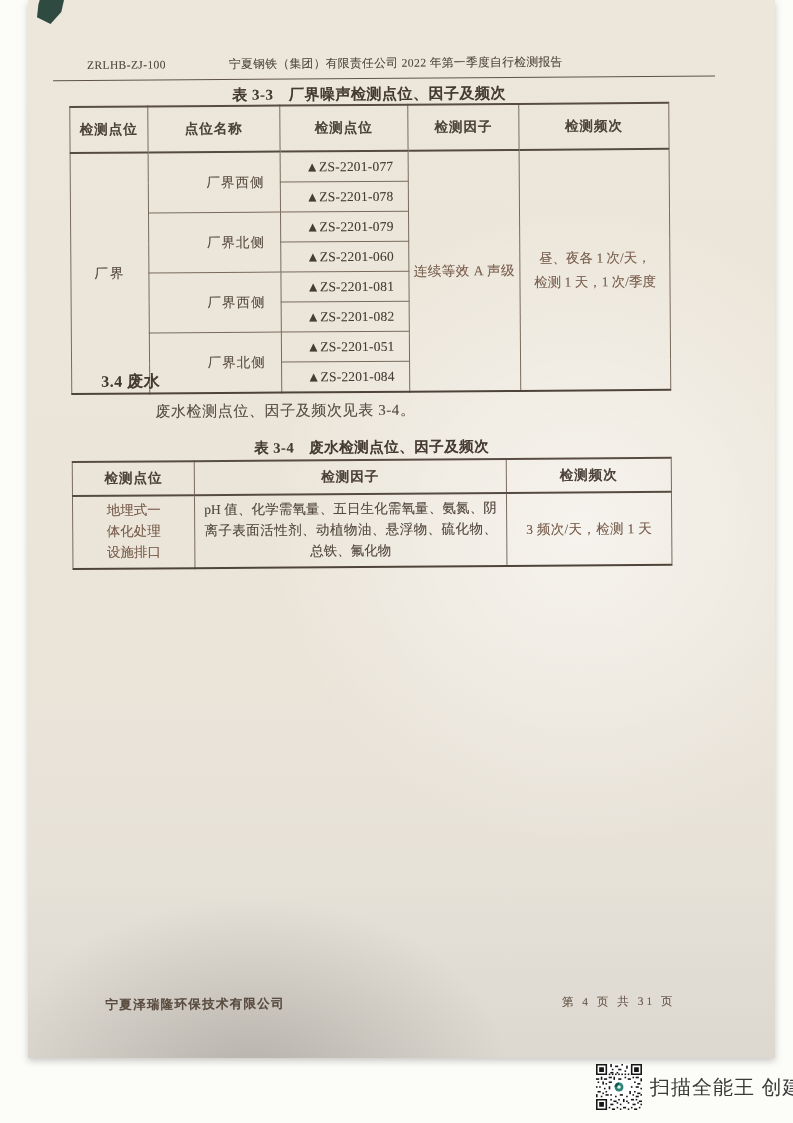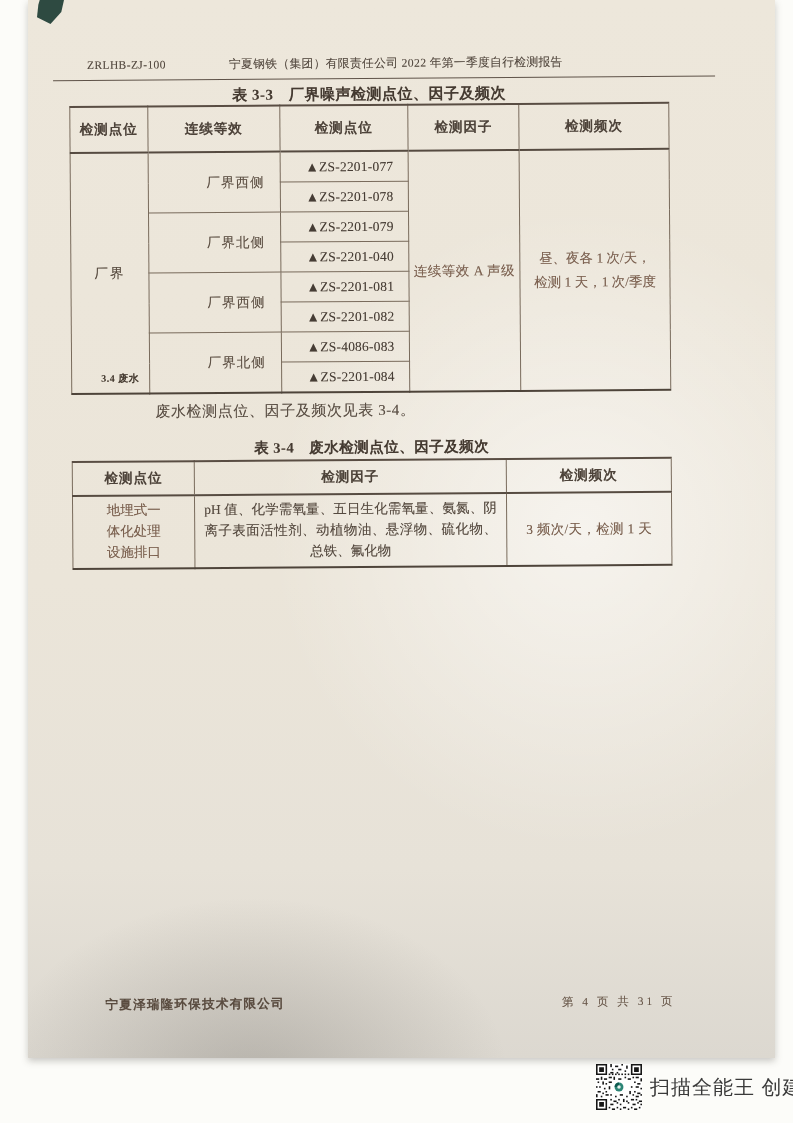--- a/index.html
+++ b/index.html
@@ -41,21 +41,21 @@
   .cell-name{color:#5d5044;letter-spacing:1px;padding-left:44px;}
   .cell-code{color:#463d35;letter-spacing:.2px;padding-left:12px;}
   .cell-factor{color:#7d6150;letter-spacing:.5px;}
   .cell-freq{color:#7d6150;line-height:1.75;padding:0 12px;}
   .t34 th{height:30px;}
   .t34 td{height:67px;font-size:13.5px;}
   .cell-loc2{color:#7a5e4c;line-height:1.55;padding:0 32px;}
   .cell-factors{color:#54493f;line-height:1.55;padding:2px 9px;text-align:justify;text-align-last:center;}
   .cell-freq2{color:#7a5e4c;letter-spacing:.3px;}
 
-  .sec-heading{position:absolute;left:72px;top:370px;font-size:10px;font-weight:bold;color:#443a30;letter-spacing:.5px;}
+  .sec-heading{position:absolute;left:72px;top:370px;font-size:16px;font-weight:bold;color:#443a30;letter-spacing:.5px;}
   .sec-body{position:absolute;left:126px;top:401px;font-size:15px;color:#594e44;letter-spacing:.6px;}
 
   .footer-company{position:absolute;left:72px;top:995px;font-size:12.5px;font-weight:bold;letter-spacing:1.3px;color:#5a4c40;}
   .footer-page{position:absolute;left:450px;top:996px;width:192px;text-align:right;font-size:11.5px;letter-spacing:3px;color:#6a594b;}
 
   .corner-mark{
     position:absolute;left:37px;top:0;width:27px;height:24px;background:#2e4a41;
     clip-path:polygon(10% 0,100% 0,90% 50%,50% 100%,0 72%,5% 20%);
   }
 
@@ -82,52 +82,52 @@
       <colgroup>
         <col style="width:13%">
           <col style="width:22%">
           <col style="width:21.4%">
           <col style="width:18.6%">
           <col style="width:25%">
       </colgroup>
       <tbody>
         <tr>
           <th>检测点位</th>
-          <th>连续等效</th>
+          <th>点位名称</th>
           <th>检测点位</th>
           <th>检测因子</th>
           <th>检测频次</th>
         </tr>
         <tr>
           <td class="cell-loc" rowspan="8">厂界</td>
           <td class="cell-name" rowspan="2">厂界西侧</td>
           <td class="cell-code">▲ZS-2201-077</td>
           <td class="cell-factor" rowspan="8">连续等效 A 声级</td>
           <td class="cell-freq" rowspan="8">昼、夜各 1 次/天，检测 1 天，1 次/季度</td>
         </tr>
         <tr>
           <td class="cell-code">▲ZS-2201-078</td>
         </tr>
         <tr>
           <td class="cell-name" rowspan="2">厂界北侧</td>
           <td class="cell-code">▲ZS-2201-079</td>
         </tr>
         <tr>
-          <td class="cell-code">▲ZS-2201-040</td>
+          <td class="cell-code">▲ZS-2201-060</td>
         </tr>
         <tr>
           <td class="cell-name" rowspan="2">厂界西侧</td>
           <td class="cell-code">▲ZS-2201-081</td>
         </tr>
         <tr>
           <td class="cell-code">▲ZS-2201-082</td>
         </tr>
         <tr>
           <td class="cell-name" rowspan="2">厂界北侧</td>
-          <td class="cell-code">▲ZS-4086-083</td>
+          <td class="cell-code">▲ZS-2201-051</td>
         </tr>
         <tr>
           <td class="cell-code">▲ZS-2201-084</td>
         </tr>
       </tbody>
     </table>
 
     <div class="sec-heading">3.4 废水</div>
     <div class="sec-body">废水检测点位、因子及频次见表 3-4。</div>
 

